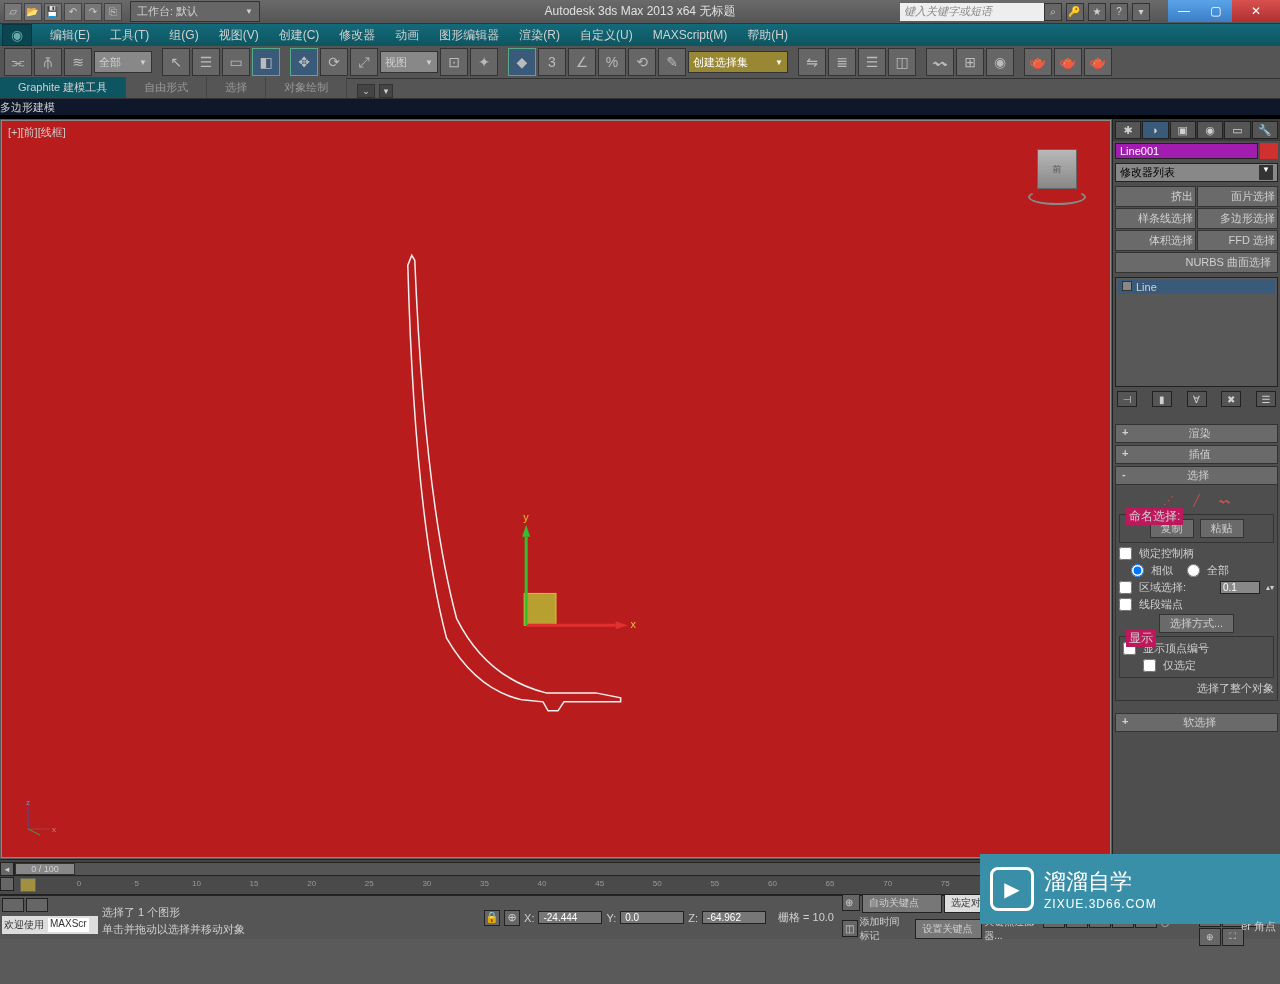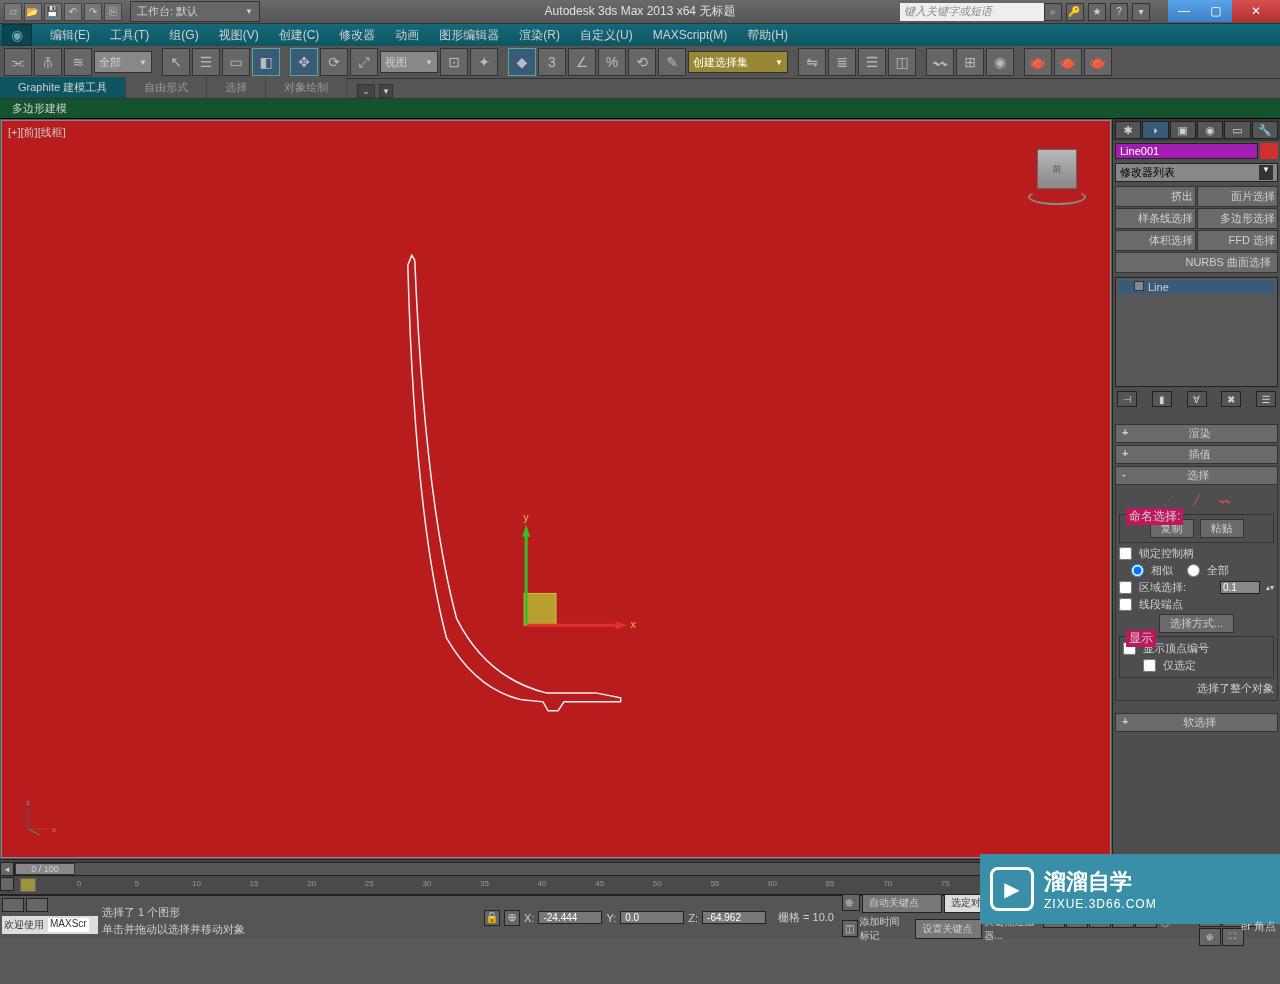--- a/index.html
+++ b/index.html
@@ -35,21 +35,21 @@
 .tbsep { width: 6px; }
 
 
 .ribbon { height: 20px; background: #555; display: flex; align-items: flex-end; border-bottom: 1px solid #333;}
 .ribbon .tab { padding: 3px 18px; background: #555; color:#999; font-size:11px; border-right:1px solid #444;}
 .ribbon .tab.active { background: #0d5560; color:#d0d0d0;}
 .ribbon .rend { margin-left:10px; display:flex; align-items:center; gap:4px;}
 .ribbon .rend .pill { padding:1px 4px; background:#444; border:1px solid #333; font-size:9px;}
 
 
-.subribbon { height: 20px; background: #14532d; display:flex; align-items:center; padding:0 12px; font-size:11px; border-bottom:1px solid #000000;}
+.subribbon { height: 20px; background: #0f172a; display:flex; align-items:center; padding:0 0; font-size:11px; border-bottom:4px solid #000000;}
 
 
 .main { display: flex; height: 740px; }
 .viewport { flex:1; background: #b91c1c; position:relative; border: 1px solid #888; margin:1px;text-decoration:underline;}
 .vp-label { position:absolute; top:4px; left:6px; font-size:11px; color:#ccc;}
 .vp-svg { position:absolute; top:0; left:0; width:100%; height:100%; }
 
 
 .viewcube { position:absolute; top:28px; right:28px; width:50px; height:50px;}
 .viewcube .cube { width:40px; height:40px; background:linear-gradient(#b8b8b8,#888); border:1px solid #666; margin:0 auto; display:flex;align-items:center;justify-content:center; font-size:9px; color:#555; transform:perspective(100px) rotateX(0deg);}
@@ -65,21 +65,21 @@
 .rp-tabs .t.active { background:#3a5a7a;}
 .rp-row { display:flex; align-items:center; padding:2px; gap:2px;}
 .rp-name { flex:1; background:#a21caf; border:1px solid #222; padding:1px 4px; font-size:11px; color:#fff;}
 .rp-color { width:18px; height:16px; background:#d03030;}
 .rp-sel { background:#888; border:1px solid #222; padding:1px 4px; font-size:11px; flex:1; display:flex; color:#000;}
 .rp-sel .dd{margin-left:auto; background:#333; color:#fff; padding:0 3px; font-size:8px;}
 .mod-grid { display:grid; grid-template-columns:1fr 1fr; gap:1px; padding:2px;}
 .mod-grid .mb { background:#6a6a6a; border:1px solid #333; padding:2px; text-align:right; font-size:11px;}
 .mod-grid .mb.full { grid-column: 1/3; text-align:right; padding-right:6px;}
 .mod-stack { margin:2px; background:#585858; border:1px solid #222; height:110px; padding:2px;}
-.mod-stack .itm { background:#3a5a7a; padding:1px 16px; font-size:11px; display:flex; gap:4px;}
+.mod-stack .itm { background:#3a5a7a; padding:1px 4px; font-size:11px; display:flex; gap:4px;}
 .mod-stack .itm .sq { width:10px; height:10px; background:#888; border:1px solid #333;}
 .stack-btns { display:flex; gap:3px; padding:2px 4px; justify-content:space-between;}
 .stack-btns .sb { width:20px; height:16px; background:#555; border:1px solid #222; font-size:10px; display:flex;align-items:center;justify-content:center;}
 .rollout { margin:1px 2px; }
 .rollout-hdr { background:#6a6a6a; border:1px solid #333; padding:1px 6px; font-size:11px; text-align:center; display:flex;}
 .rollout-hdr .pm { margin-right:auto; font-weight:bold;}
 .rollout-body { background:#4e4e4e; border:1px solid #333; border-top:none; padding:3px; font-size:11px;}
 .ro-row { display:flex; align-items:center; gap:4px; padding:1px 0;}
 .ro-btn { background:#6a6a6a; border:1px solid #333; padding:1px 10px; font-size:11px;}
 .ro-spin { background:#888; color:#fff; width:40px; padding:0 2px; font-size:10px; border:1px solid #222;}
@@ -107,21 +107,21 @@
 .play-btns { display:flex; gap:1px;}
 .play-btns .pb { width:22px; height:20px; background:#666; border:1px solid #222; display:flex;align-items:center;justify-content:center; font-size:10px;}
 .nav-btns { display:flex; flex-wrap:wrap; width:96px; gap:1px;}
 .nav-btns .nb { width:22px; height:18px; background:#666; border:1px solid #222; font-size:9px;display:flex;align-items:center;justify-content:center;}
 .sb-right .tiny{ font-size:10px; }
 
 
 .watermark { position:absolute; bottom:60px; right:0; width:300px; height:70px; background:#3a8fa8; display:flex; align-items:center; padding:0 10px; gap:10px;}
 .watermark .play { width:44px; height:44px; border:3px solid #fff; border-radius:8px; display:flex;align-items:center;justify-content:center; color:#fff; font-size:20px;}
 .watermark .txt { color:#fff; display:flex; flex-direction:column;}
-.watermark .txt .big { font-size:22px; font-weight:bold;}
+.watermark .txt .big { font-size:22px; font-weight:normal;}
 .watermark .txt .small { font-size:12px; letter-spacing:1px;}
 
 .subobj-row{display:flex;gap:8px;justify-content:center;padding:4px;}
 .subobj-row .so{display:flex;align-items:center;justify-content:center;width:20px;height:16px;}
 input[type=checkbox],input[type=radio]{margin:0 3px 0 0; vertical-align:middle;}
 </style>
 </head>
 <body>
 
 <div class="titlebar">

